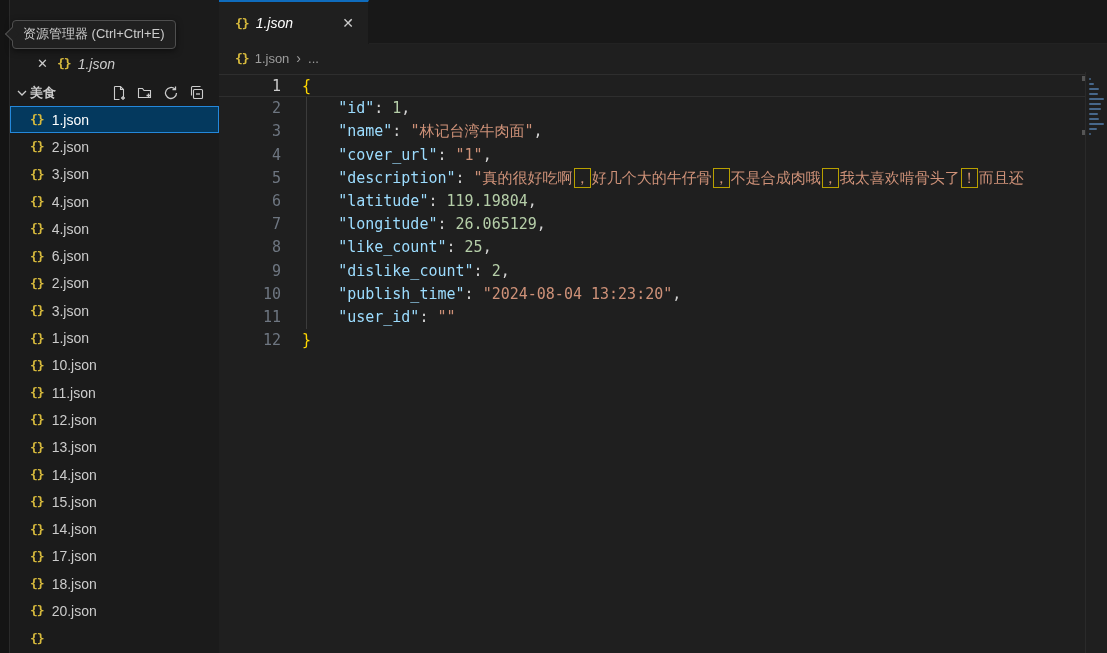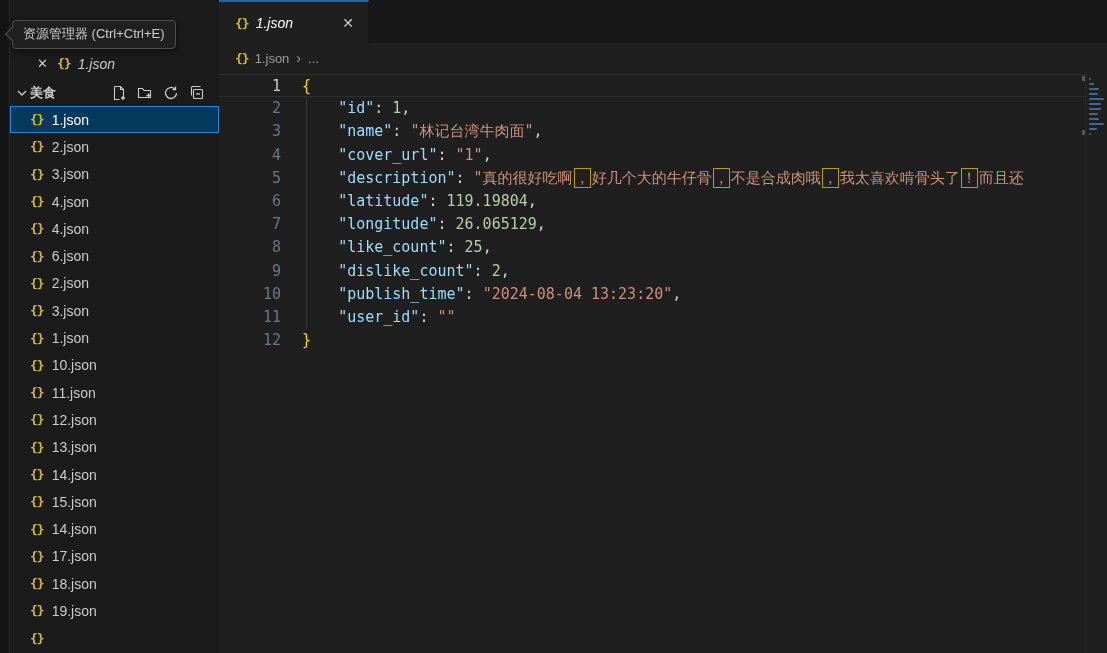--- a/index.html
+++ b/index.html
@@ -186,21 +186,21 @@
         <div class="file-row">
           <span class="json-icon">{}</span>
           <span>17.json</span>
         </div>
         <div class="file-row">
           <span class="json-icon">{}</span>
           <span>18.json</span>
         </div>
         <div class="file-row">
           <span class="json-icon">{}</span>
-          <span>19.json</span>
+          <span>20.json</span>
         </div>
         <div class="file-row">
           <span class="json-icon">{}</span>
         </div>
       </div>
   </div>
 
   <div class="editor-area">
 
     <div class="tab-bar">

